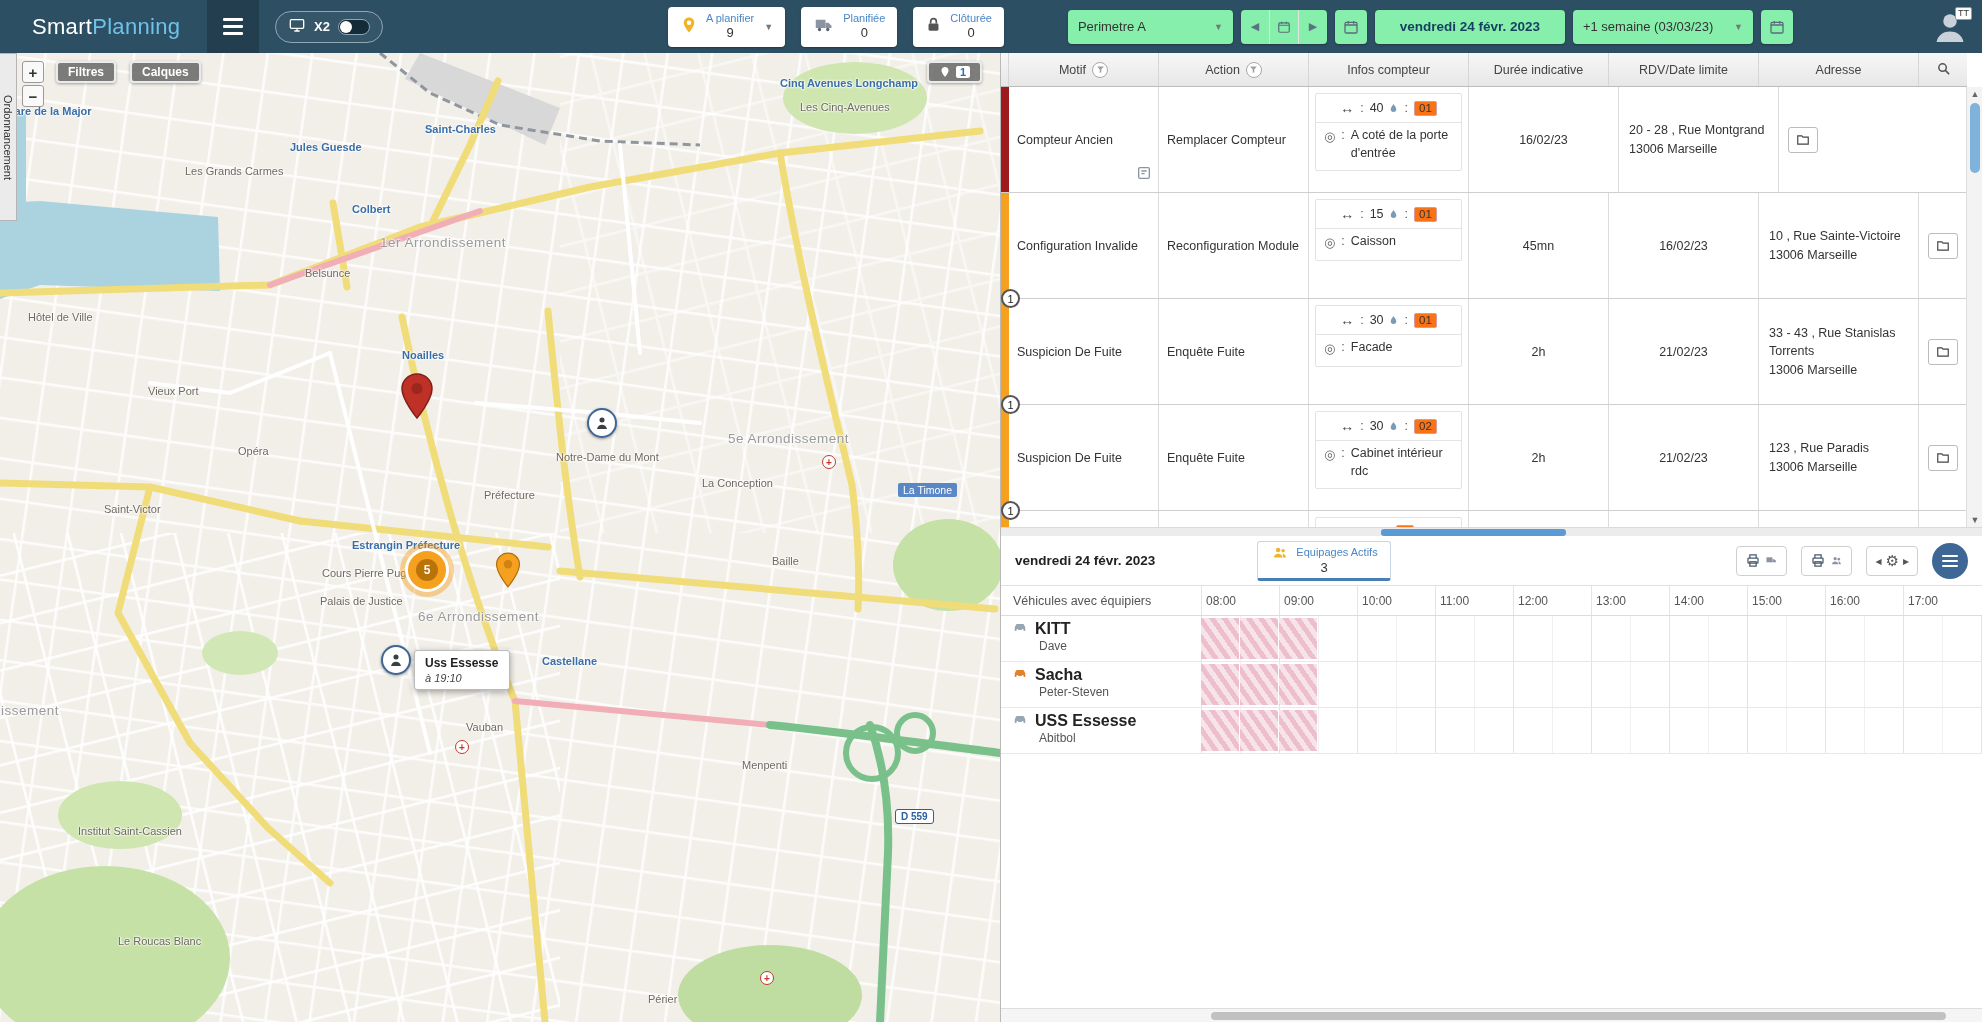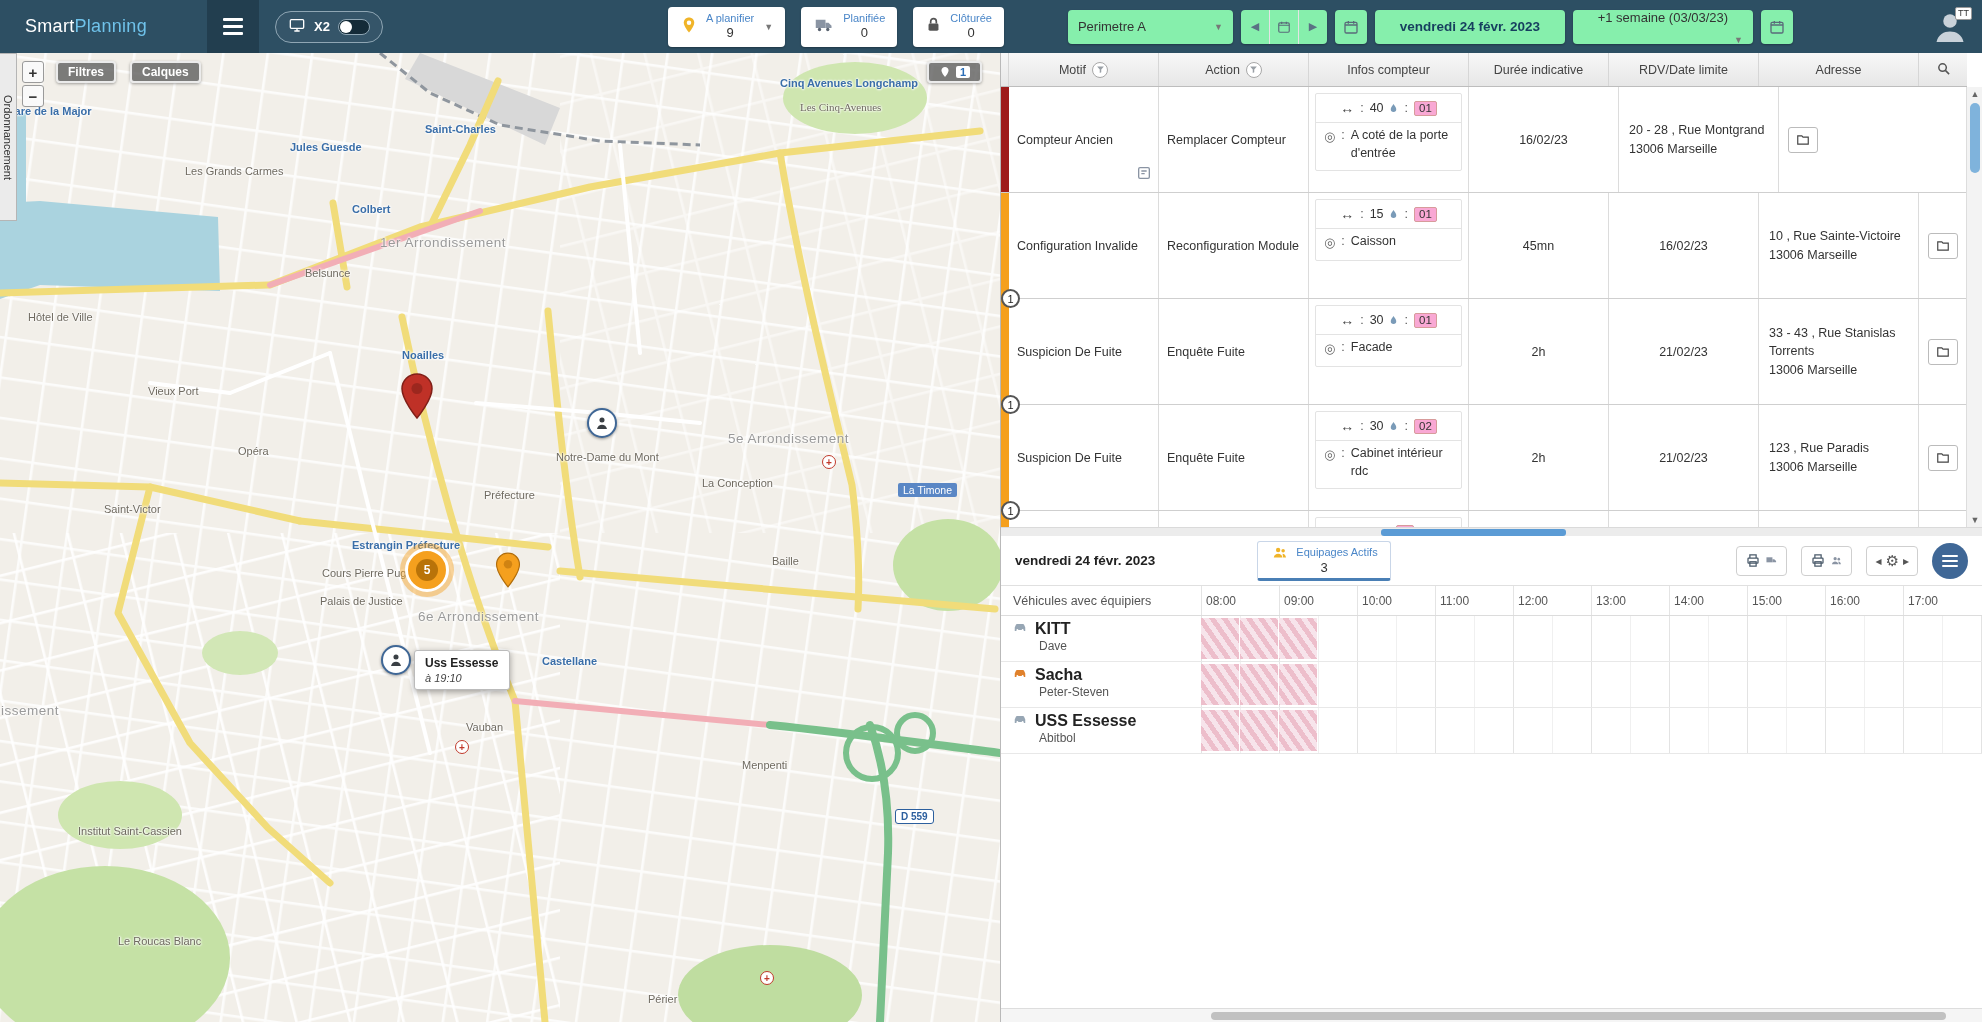--- a/index.html
+++ b/index.html
@@ -3,21 +3,21 @@
 <meta charset="utf-8">
 <style>
   * { margin:0; padding:0; box-sizing:border-box; }
   html,body { width:1982px; height:1022px; overflow:hidden; background:#fff;
     font-family:"Liberation Sans","DejaVu Sans",sans-serif; }
   .app { position:relative; width:1982px; height:1022px; background:#fff; }
 
   
   .topbar { position:absolute; left:0; top:0; width:1982px; height:53px;
     background:#2d4f63; display:flex; align-items:center; z-index:50; }
-  .brand { width:195px; padding-left:25px; font-size:18px; letter-spacing:.3px; }
+  .brand { width:195px; padding-left:32px; font-size:22px; letter-spacing:.3px; }
   .brand-smart { color:#ffffff; }
   .brand-planning { color:#6fc2ea; }
   .hamburger { width:52px; height:53px; background:#223e4f; border:none; cursor:pointer;
     display:flex; flex-direction:column; align-items:center; justify-content:center; gap:4px; margin-left:12px; }
   .hamburger i { display:block; width:20px; height:3px; background:#fff; border-radius:1px; }
   .x2 { margin-left:16px; display:flex; align-items:center; gap:8px; border:1px solid #8fa6b4;
     border-radius:16px; padding:5px 12px; background:rgba(255,255,255,0.04); cursor:pointer; }
   .x2-label { color:#fff; font-weight:bold; font-size:13px; }
   .toggle { position:relative; width:32px; height:16px; border-radius:9px; background:#142b38; border:1px solid #8fa6b4; }
   .toggle .knob { position:absolute; left:1px; top:1px; width:12px; height:12px; border-radius:50%; background:#fff; }
@@ -29,21 +29,21 @@
   .st-label { font-size:11px; color:#4a86c8; white-space:nowrap; }
   .st-count { font-size:13px; color:#333; }
   .caret { font-size:9px; color:#777; margin-left:2px; }
 
   .right-group { display:flex; align-items:center; gap:8px; margin-left:64px; }
   .wbox { background:#86efac; border:none; border-radius:4px; height:34px; display:flex; align-items:center;
     box-shadow:0 1px 2px rgba(0,0,0,.3); cursor:pointer; }
   .select { padding:0 10px; gap:10px; font-size:13px; color:#333; }
   .select .caret { margin-left:auto; }
   .sel-perimeter { width:165px; }
-  .sel-week { width:180px;flex-direction:column; }
+  .sel-week { width:180px; }
   .navpill { width:86px; }
   .navseg { flex:1; height:100%; display:flex; align-items:center; justify-content:center;
     color:#5a7184; font-size:11px; border:none; background:transparent; cursor:pointer; }
   .navseg + .navseg { border-left:1px solid #e4e4e4; }
   .calbtn { width:32px; justify-content:center; }
   .datebox { padding:0 16px; font-size:13.5px; font-weight:bold; color:#163e5e; width:190px; justify-content:center; }
   .avatar { margin-left:auto; margin-right:14px; position:relative; width:36px; height:36px; cursor:pointer; }
   .avatar-badge { position:absolute; top:-2px; right:-4px; background:#fff; color:#333; font-size:9px;
     padding:0 2px; border:1px solid #9a9a9a; border-radius:2px; line-height:1.3; }
 
@@ -112,21 +112,21 @@
     background:#fff; border:2px solid #555; color:#222; font-size:11px; display:flex; align-items:center;
     justify-content:center; z-index:5; }
   .badge:empty { display:none; }
   .infos-inner { border:1px solid #e3e3e3; margin:6px; border-radius:2px; flex:0 0 auto; }
   .infos-top { display:flex; align-items:center; justify-content:center; gap:4px; padding:6px 4px;
     border-bottom:1px solid #e3e3e3; }
   .infos-bottom { padding:4px 8px 8px; display:flex; gap:4px; align-items:flex-start; line-height:1.4; }
   .glyph-range { font-size:14px; color:#444; }
   .glyph-target { font-size:13px; color:#666; margin-top:1px; }
   .sep { color:#555; margin:0 2px; }
-  .chip { border:1px solid #d79b9b; background:#f9a8d4; padding:0 4px; border-radius:2px;
+  .chip { border:1px solid #d79b9b; background:#f97316; padding:0 4px; border-radius:2px;
     font-size:11.5px; min-width:18px; min-height:15px; display:inline-block; text-align:center; }
   .folder-btn { width:30px; height:26px; background:#fff; border:1px solid #bbb; border-radius:3px;
     display:flex; align-items:center; justify-content:center; cursor:pointer; }
   .vscroll { position:absolute; right:0; top:34px; bottom:0; width:16px; background:#f3f3f3; border-left:1px solid #ddd; }
   .vthumb { position:absolute; left:3px; top:16px; width:10px; height:70px; background:#7fb3dc; border-radius:5px; cursor:pointer; }
   .varrow { position:absolute; left:0; width:16px; text-align:center; font-size:9px; color:#666; cursor:pointer; }
   .hscroll-table { position:relative; height:9px; background:#ececec; border-top:1px solid #dadada; }
   .hthumb-blue { position:absolute; left:380px; top:1px; width:185px; height:7px; background:#5b9bd5; border-radius:3px; cursor:pointer; }
 
   
@@ -358,21 +358,21 @@
 
     <div>
         <span class="map-label transit" style="left: 6px; top: 52px;">Gare de la Major</span>
         <span class="map-label street" style="left: 185px; top: 112px;">Les Grands Carmes</span>
         <span class="map-label transit" style="left: 290px; top: 88px;">Jules Guesde</span>
         <span class="map-label transit" style="left: 425px; top: 70px;">Saint-Charles</span>
         <span class="map-label transit" style="left: 352px; top: 150px;">Colbert</span>
         <span class="map-label place" style="left: 380px; top: 182px;">1er Arrondissement</span>
         <span class="map-label street" style="left: 305px; top: 214px;">Belsunce</span>
         <span class="map-label transit" style="left: 780px; top: 24px;">Cinq Avenues Longchamp</span>
-        <span class="map-label street" style="left: 800px; top: 48px; font-family: Liberation Serif, serif;">Les Cinq-Avenues</span>
+        <span class="map-label street" style="left: 800px; top: 48px;">Les Cinq-Avenues</span>
         <span class="map-label street" style="left: 28px; top: 258px;">Hôtel de Ville</span>
         <span class="map-label transit" style="left: 402px; top: 296px;">Noailles</span>
         <span class="map-label street" style="left: 148px; top: 332px;">Vieux Port</span>
         <span class="map-label street" style="left: 238px; top: 392px;">Opéra</span>
         <span class="map-label street" style="left: 556px; top: 398px;">Notre-Dame du Mont</span>
         <span class="map-label place" style="left: 728px; top: 378px;">5e Arrondissement</span>
         <span class="map-label street" style="left: 702px; top: 424px;">La Conception</span>
         <span class="map-label badge-blue" style="left: 898px; top: 430px;">La Timone</span>
         <span class="map-label street" style="left: 484px; top: 436px;">Préfecture</span>
         <span class="map-label street" style="left: 104px; top: 450px;">Saint-Victor</span>

